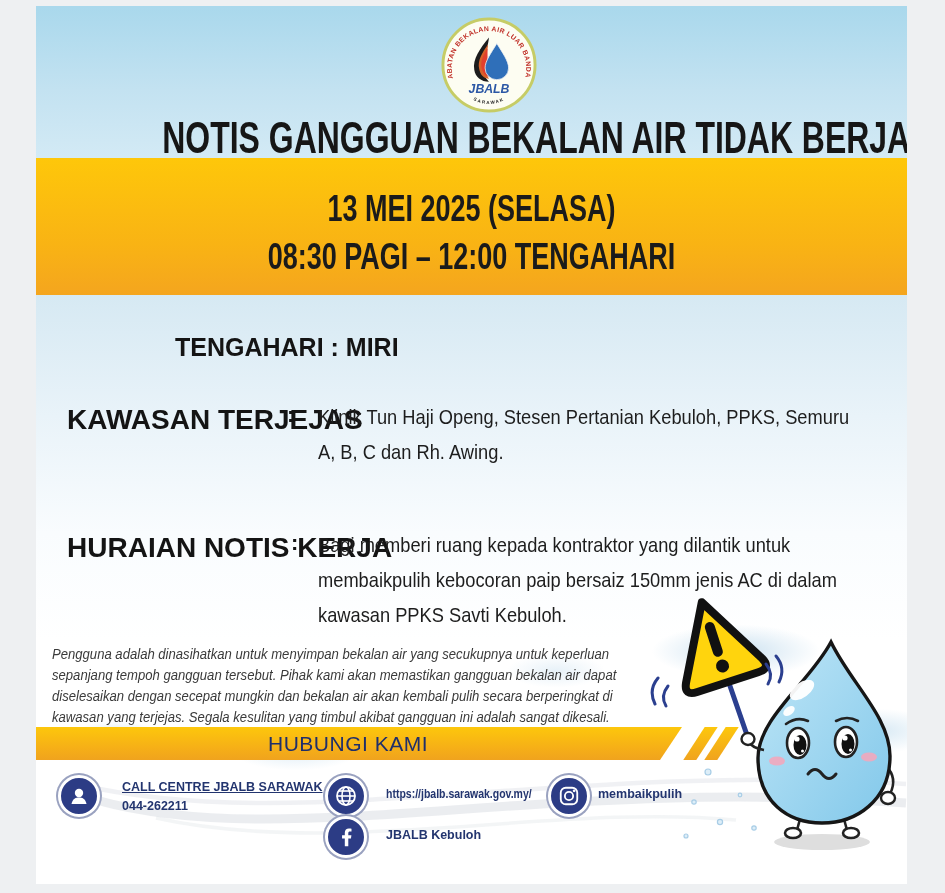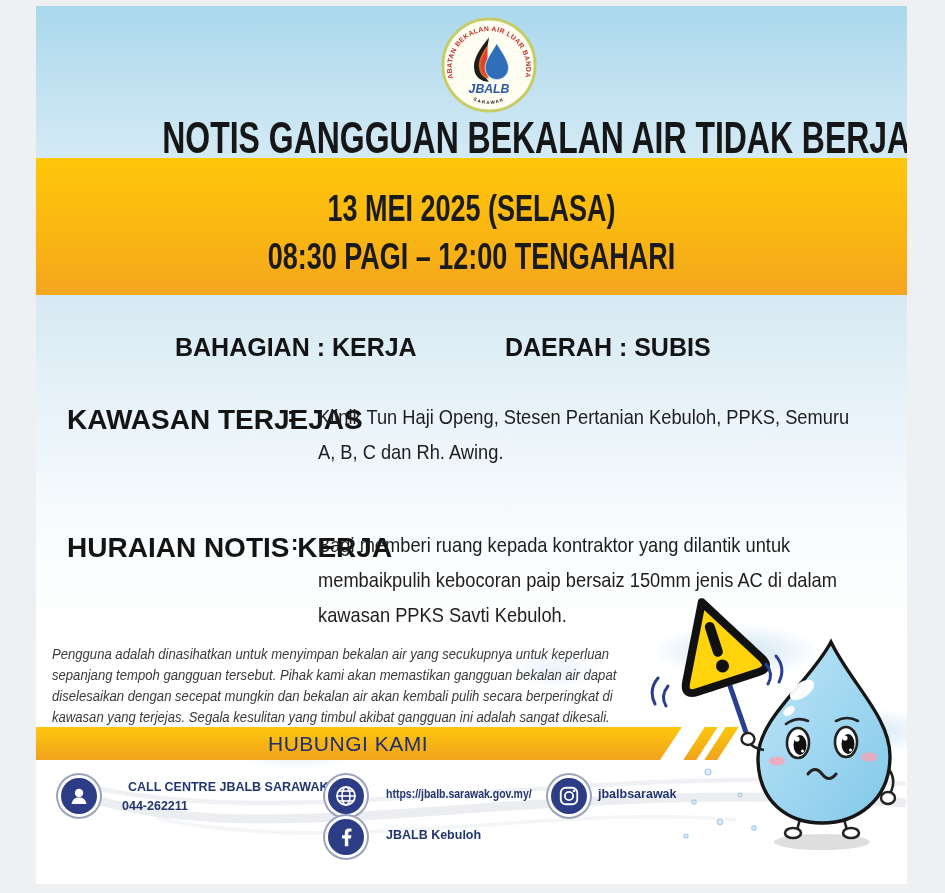--- a/index.html
+++ b/index.html
@@ -97,21 +97,21 @@
     box-shadow:0 0 0 2px #9aa2c0;z-index:1;
     display:flex;align-items:center;justify-content:center;
   }
   .ic-person{left:22px;top:769px;}
   .ic-globe{left:289px;top:769px;}
   .ic-insta{left:512px;top:769px;}
   .ic-fb{left:289px;top:810px;}
   .ftext{
     position:absolute;font-size:12.5px;font-weight:700;color:#23356f;z-index:1;white-space:nowrap;
   }
-  .call1{left:92px;top:774px;}
+  .call1{left:86px;top:774px;text-decoration:underline;}
   .call2{left:86px;top:793px;}
   .url{left:350px;top:781px;transform:scaleX(0.84);transform-origin:0 0;}
   .insta-t{left:562px;top:781px;}
   .fb-t{left:350px;top:822px;}
   
   .mascot{position:absolute;left:614px;top:584px;width:270px;height:262px;z-index:3;pointer-events:none;}
 </style>
 </head>
 <body>
 
@@ -140,22 +140,21 @@
 
   <div class="date-band"></div>
   <div class="date-band" style="background:none;">
     <div class="date-line l1">13 MEI 2025 (SELASA)</div>
     <div class="date-line l2">08:30 PAGI – 12:00 TENGAHARI</div>
   </div>
 
   <div class="body-section"></div>
   <div class="splash"></div>
 
-  <div class="row-label bahagian">BAHAGIAN : KERJA</div>
-  <div class="row-label daerah">DAERAH : SUBIS</div>
+  <div class="row-label bahagian">TENGAHARI : MIRI</div>
 
   <div class="row-label kw-label">KAWASAN TERJEJAS</div>
   <div class="row-label kw-colon">:</div>
   <div class="row-value kw-value">Klinik Tun Haji Openg, Stesen Pertanian Kebuloh, PPKS, Semuru A, B, C dan Rh. Awing.</div>
 
   <div class="row-label hr-label">HURAIAN NOTIS KERJA</div>
   <div class="row-label hr-colon">:</div>
   <div class="row-value hr-value">Bagi memberi ruang kepada kontraktor yang dilantik untuk membaikpulih kebocoran paip bersaiz 150mm jenis AC di dalam kawasan PPKS Savti Kebuloh.</div>
 
   <div class="disclaimer">Pengguna adalah dinasihatkan untuk menyimpan bekalan air yang secukupnya untuk keperluan sepanjang tempoh gangguan tersebut. Pihak kami akan memastikan gangguan bekalan air dapat diselesaikan dengan secepat mungkin dan bekalan air akan kembali pulih secara berperingkat di kawasan yang terjejas. Segala kesulitan yang timbul akibat gangguan ini adalah sangat dikesali.</div>
@@ -192,21 +191,21 @@
   </div>
   <div class="ftext url">https://jbalb.sarawak.gov.my/</div>
 
   <div class="cicon ic-insta">
     <svg width="22" height="22" viewBox="0 0 24 24">
       <rect x="3" y="3" width="18" height="18" rx="5.5" fill="none" stroke="#ffffff" stroke-width="2"></rect>
       <circle cx="12" cy="12" r="4.5" fill="none" stroke="#ffffff" stroke-width="2"></circle>
       <circle cx="17.6" cy="6.4" r="1.5" fill="#ffffff"></circle>
     </svg>
   </div>
-  <div class="ftext insta-t">jbalbsarawak</div>
+  <div class="ftext insta-t">membaikpulih</div>
 
   <div class="cicon ic-fb">
     <svg width="22" height="22" viewBox="0 0 24 24">
       <path d="M14.5,22 L14.5,13.5 L17.4,13.5 L17.9,10 L14.5,10 L14.5,7.8 C14.5,6.7 15,6 16.4,6 L18,6 L18,2.9 C17.4,2.8 16.3,2.7 15.2,2.7 C12.5,2.7 10.7,4.3 10.7,7.4 L10.7,10 L7.7,10 L7.7,13.5 L10.7,13.5 L10.7,22 Z" fill="#ffffff"></path>
     </svg>
   </div>
   <div class="ftext fb-t">JBALB Kebuloh</div>
 
   <svg class="mascot" viewBox="0 0 270 262">
     <defs>

